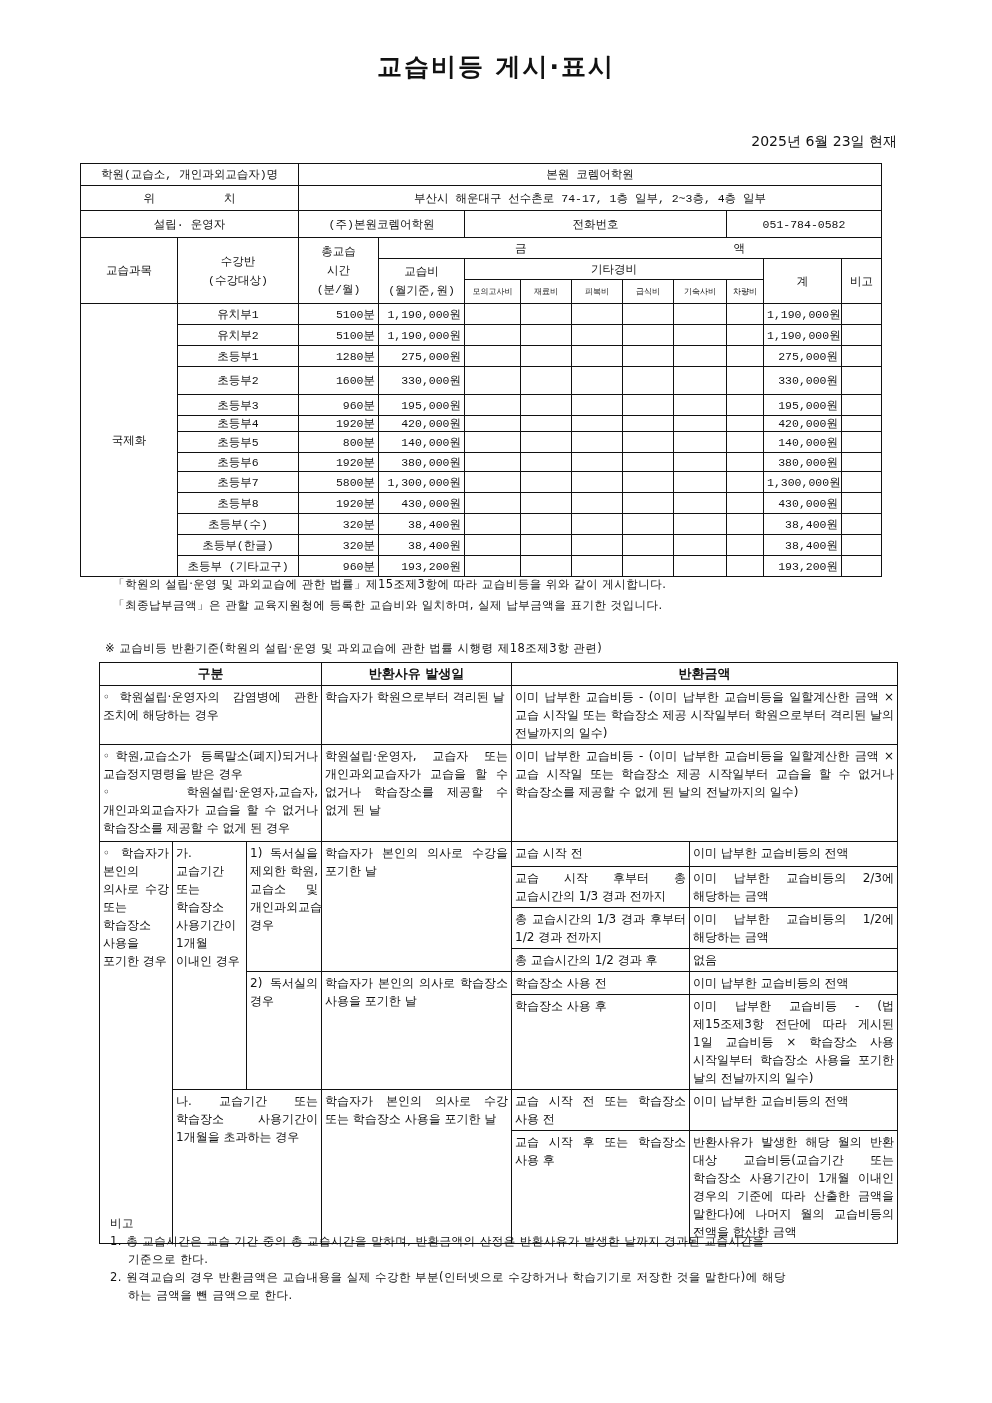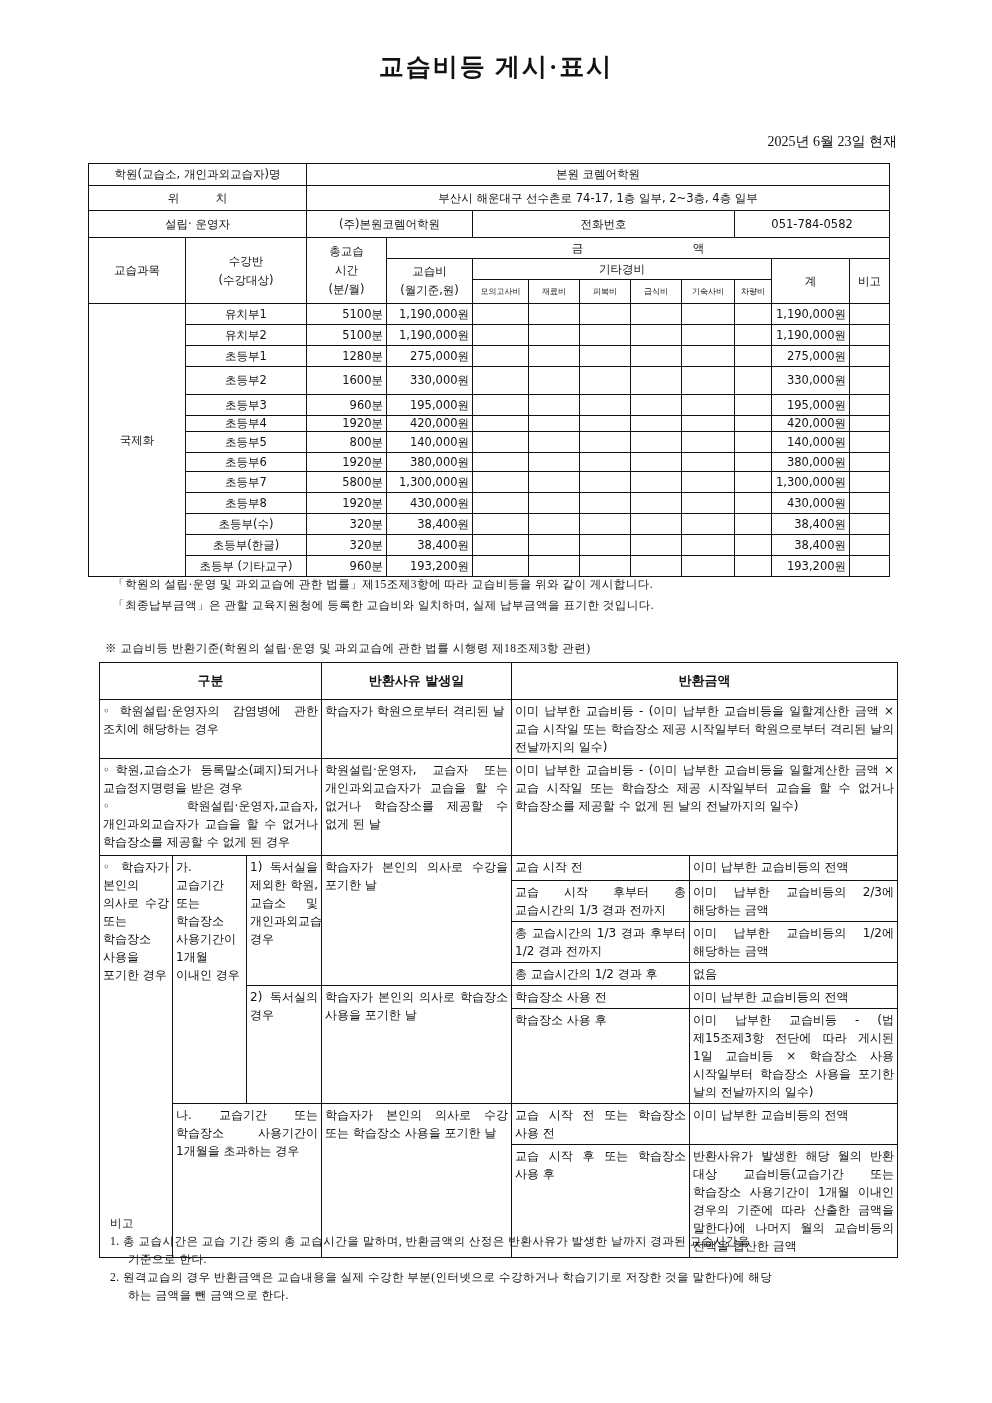--- a/index.html
+++ b/index.html
@@ -1,22 +1,22 @@
 <!DOCTYPE html>
 <html><head>
 <meta charset="utf-8">
 <style>
   html, body { margin:0; padding:0; background:#ffffff; }
   body { width:992px; height:1403px; position:relative; font-family:"DejaVu Sans", sans-serif; color:#111; overflow:hidden; }
-  .abs { position:absolute;font-family:Liberation Serif, serif; }
+  .abs { position:absolute; }
   .title { left:0; width:992px; top:50px; text-align:center; font-size:25px; font-weight:bold; letter-spacing:2px; }
   .date { right:95px; top:133px; font-size:14px; }
   table { border-collapse:collapse; position:absolute; table-layout:fixed; }
   td { border:1px solid #111; padding:0 3px; font-size:11.5px; line-height:15px; overflow:hidden; white-space:nowrap; }
-  #t1 { left:88px; top:163px; width:801px; }
+  #t1 { left:80px; top:163px; width:801px;font-family:Liberation Mono, monospace; }
   #t1 td { text-align:center; }
   #t1 .num { text-align:right; padding-right:3px; }
   #t1 .tiny { font-size:8px; padding:0; }
   #t1 .hdr2 { line-height:19px; }
   .note { left:113px; font-size:11.5px; letter-spacing:0.5px; }
   #t2 { left:99px; top:662px; width:798px; }
   #t2 td { vertical-align:top; white-space:normal; font-size:12px; line-height:18px; padding:2px 3px; text-align:justify; word-break:keep-all; }
   #t2 .h td { text-align:center; font-weight:bold; font-size:13px; vertical-align:middle; padding:2px; }
   .bigo { left:110px; font-size:11.5px; line-height:18px; letter-spacing:0.5px; }
 </style>
@@ -269,21 +269,21 @@
 <table id="t2">
   <colgroup>
     <col style="width:73px">
       <col style="width:74px">
       <col style="width:75px">
     <col style="width:190px">
       <col style="width:178px">
       <col style="width:208px">
   </colgroup>
   <tbody>
-      <tr class="h" style="height:37px">
+      <tr class="h" style="height:23px">
     <td colspan="3">구분</td>
     <td>반환사유 발생일</td>
     <td colspan="2">반환금액</td>
   </tr>
   <tr style="height:51px">
     <td colspan="3">◦학원설립·운영자의 감염병에 관한 조치에 해당하는 경우</td>
     <td>학습자가 학원으로부터 격리된 날</td>
     <td colspan="2">이미 납부한 교습비등 - (이미 납부한 교습비등을 일할계산한 금액 × 교습 시작일 또는 학습장소 제공 시작일부터 학원으로부터 격리된 날의 전날까지의 일수)</td>
   </tr>
   <tr style="height:97px">

